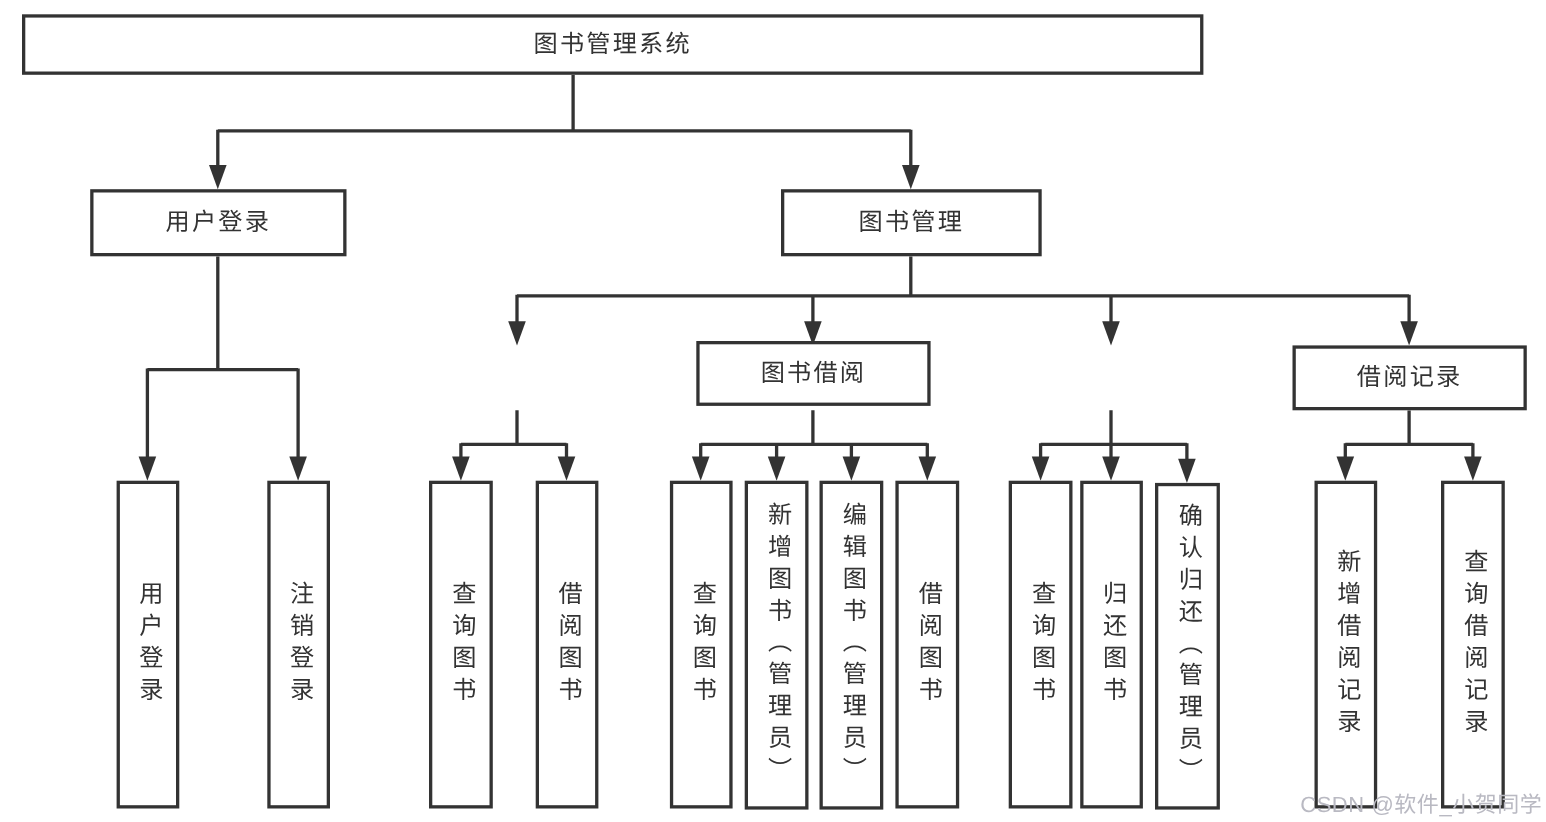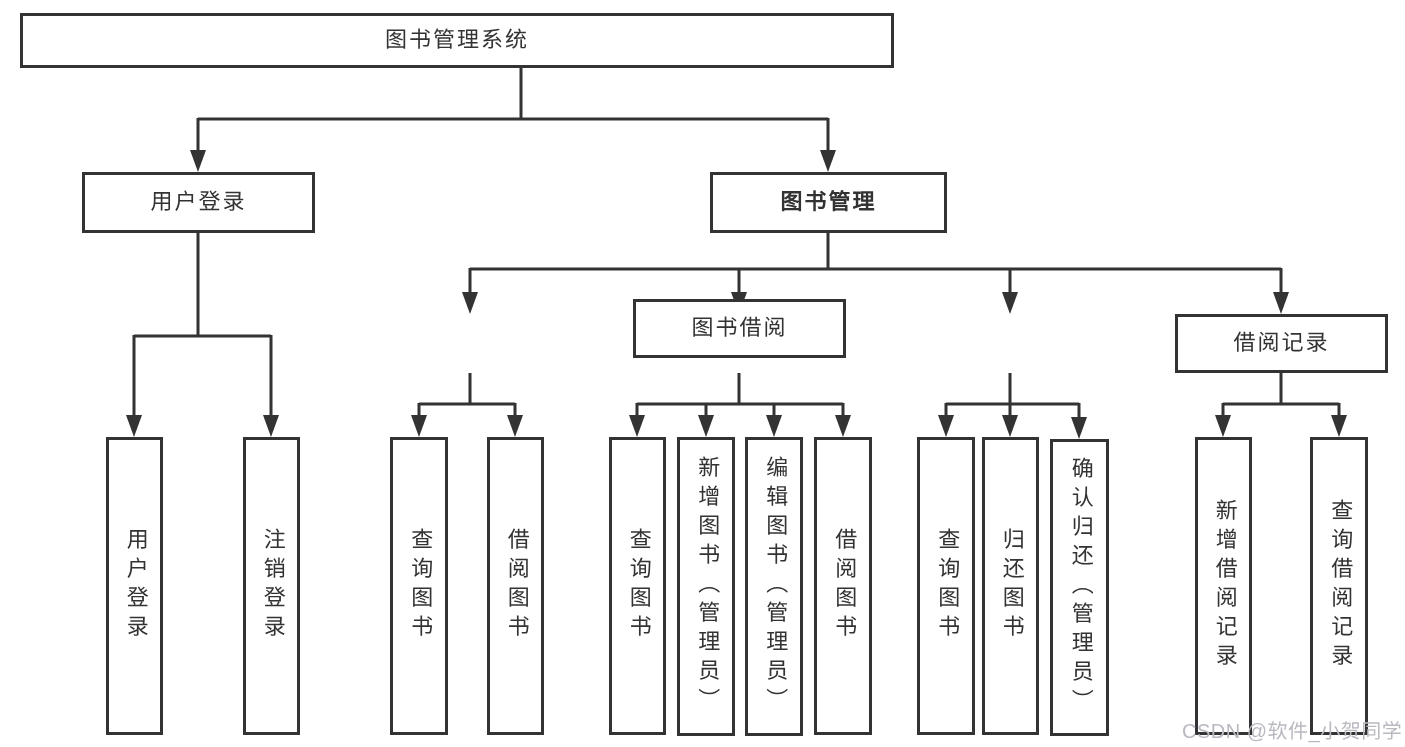--- a/index.html
+++ b/index.html
@@ -106,26 +106,26 @@
       <polygon points="766,415 782,415 774,437"></polygon>
       <polygon points="835,415 851,415 843,437"></polygon>
       <polygon points="938,415 954,415 946,437"></polygon>
       <polygon points="1002,415 1018,415 1010,437"></polygon>
       <polygon points="1071,417 1087,417 1079,439"></polygon>
       <polygon points="1215,415 1231,415 1223,437"></polygon>
       <polygon points="1331,415 1347,415 1339,437"></polygon>
     </g>
   </svg>
 
-  <div class="node" style="left:20px; top:13px; width:874px; height:55px;">图书管理系统</div>
+  <div class="node" style="left:20px; top:13px; width:1074px; height:55px;">图书管理系统</div>
 
   <div class="node" style="left:82px; top:172px; width:233px; height:61px;">用户登录</div>
-  <div class="node" style="left:710px; top:172px; width:237px; height:61px;font-weight:bold;">图书管理</div>
+  <div class="node" style="left:710px; top:172px; width:237px; height:61px;">图书管理</div>
 
-  <div class="node" style="left:633px; top:299px; width:213px; height:59px;text-align:right;">图书借阅</div>
+  <div class="node" style="left:633px; top:310px; width:213px; height:59px;text-align:right;">图书借阅</div>
   <div class="node" style="left:1175px; top:314px; width:213px; height:59px;">借阅记录</div>
 
   <div class="node v" style="left:106px; top:437px; width:57px; height:298px;">用户登录</div>
   <div class="node v" style="left:243px; top:437px; width:57px; height:298px;">注销登录</div>
 
   <div class="node v" style="left:390px; top:437px; width:58px; height:298px;">查询图书</div>
   <div class="node v" style="left:487px; top:437px; width:57px; height:298px;">借阅图书</div>
 
   <div class="node v" style="left:609px; top:437px; width:57px; height:298px;">查询图书</div>
   <div class="node v" style="left:677px; top:437px; width:58px; height:299px;">新增图书（管理员）</div>

